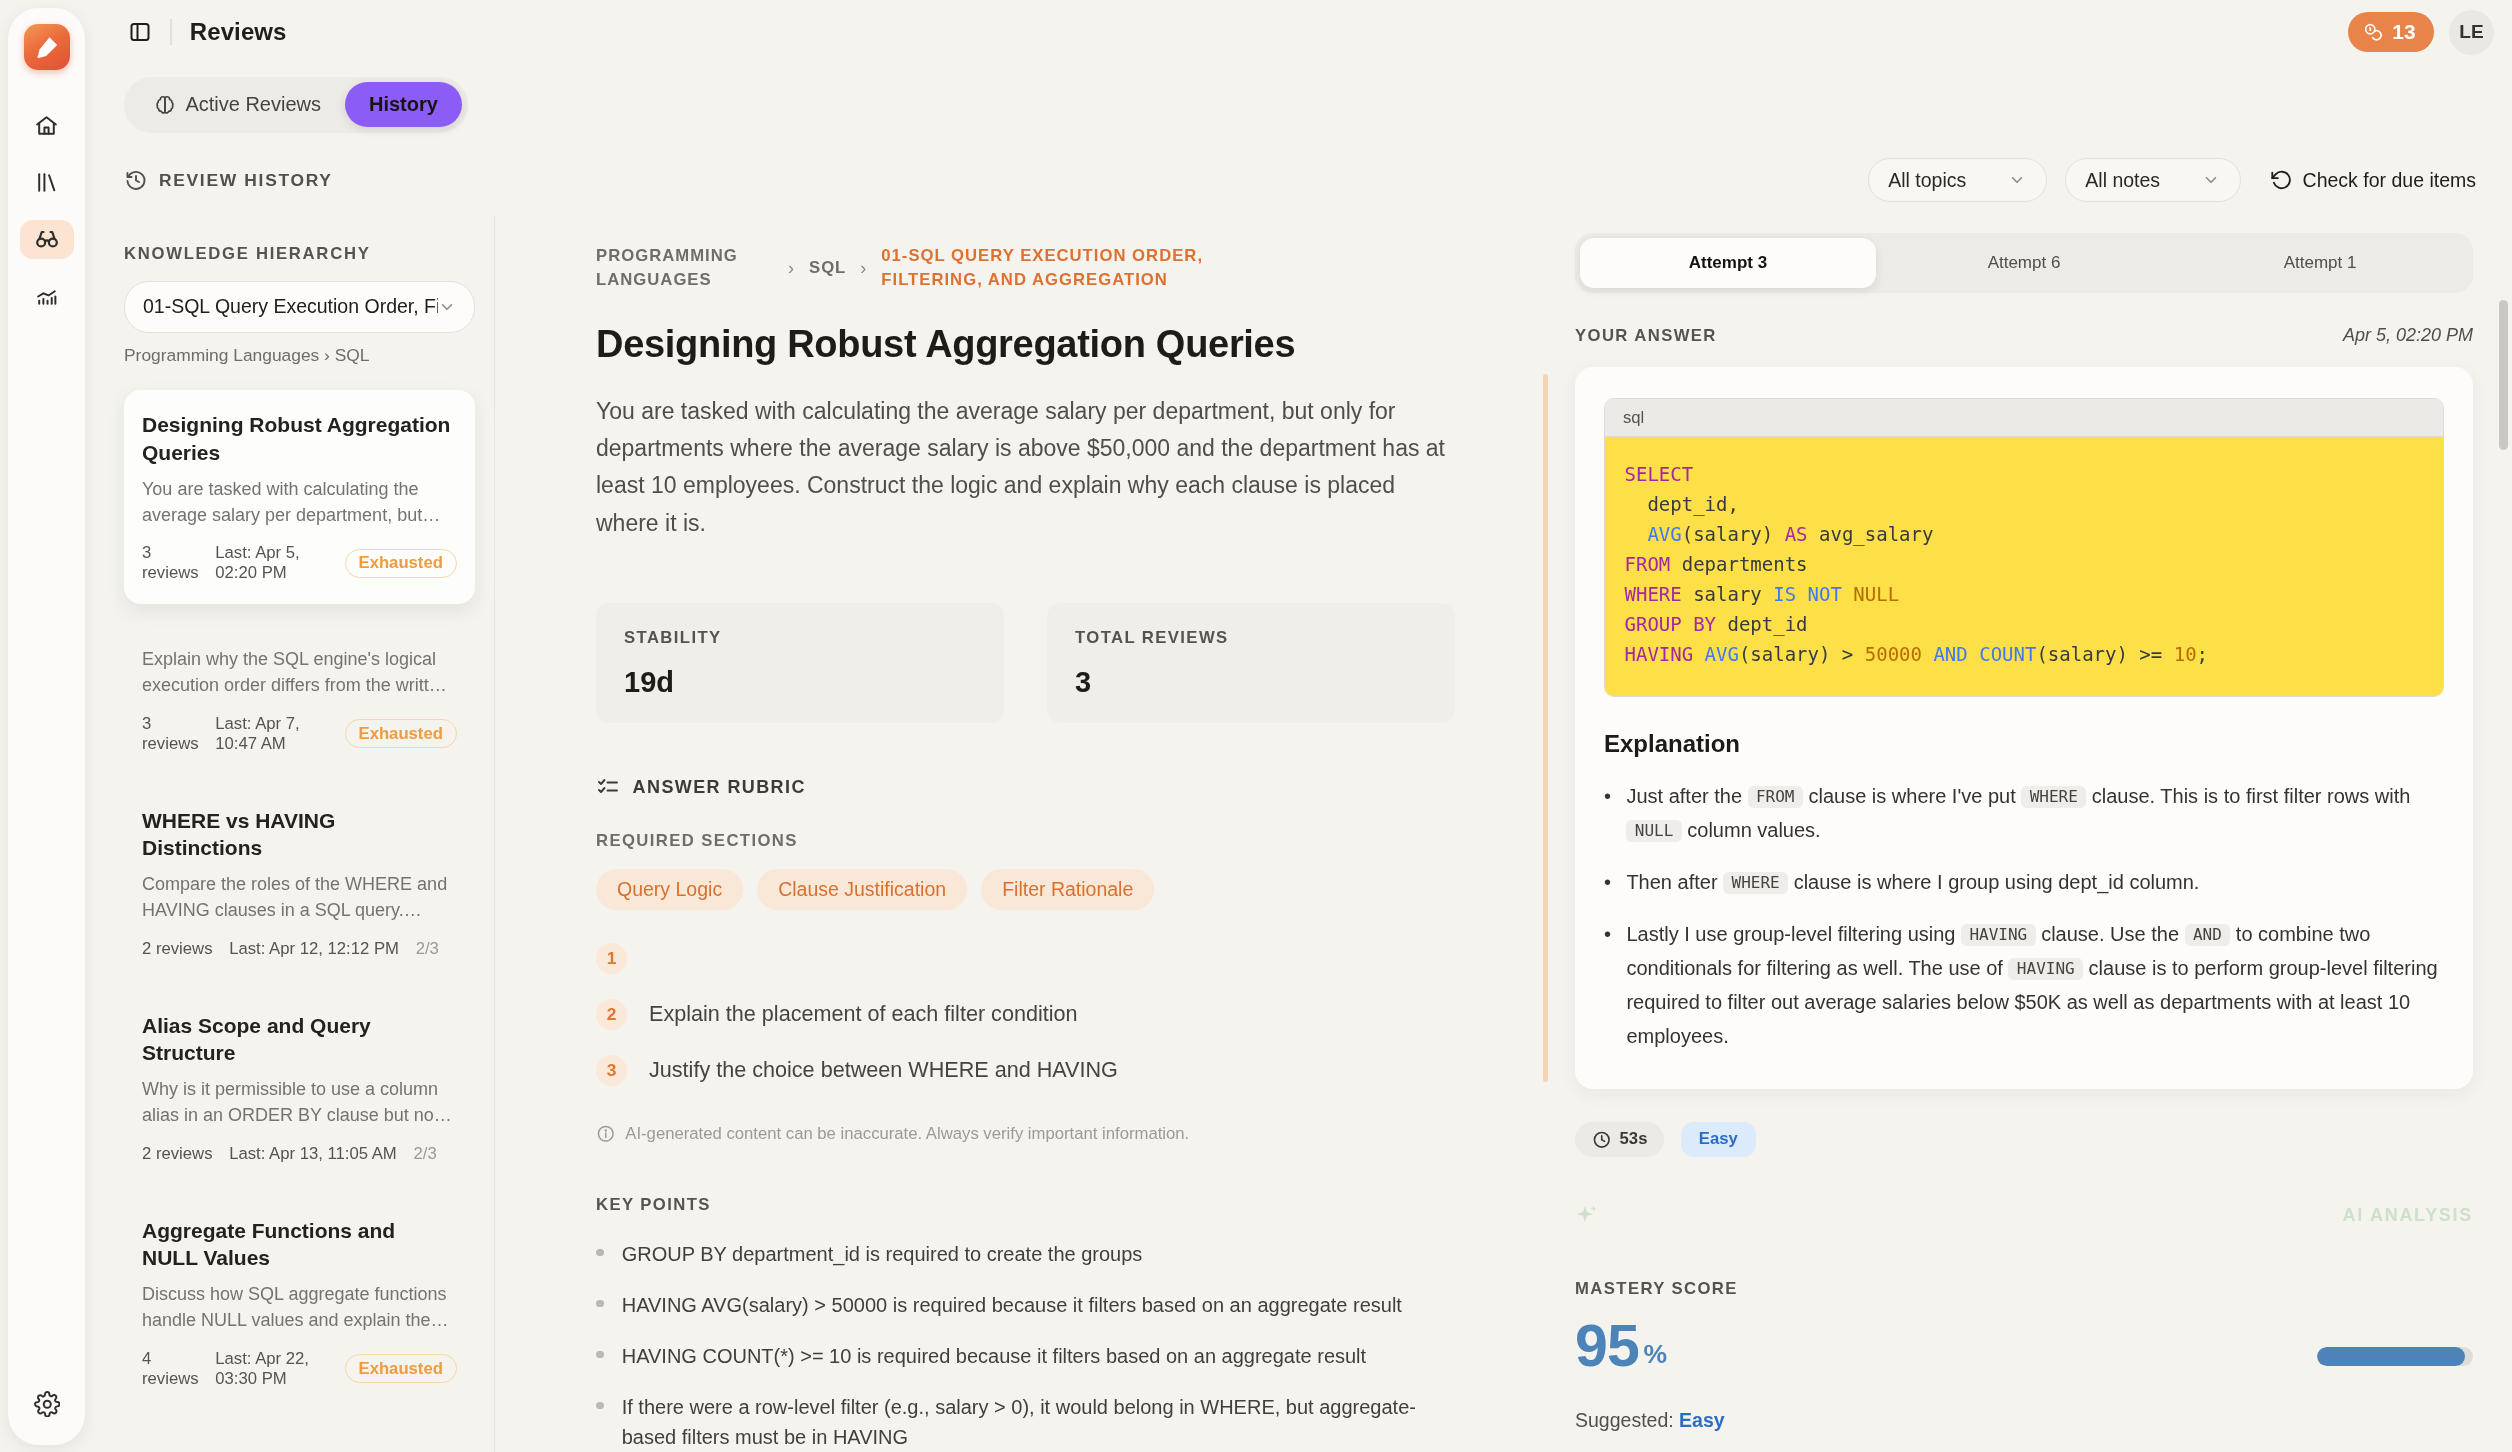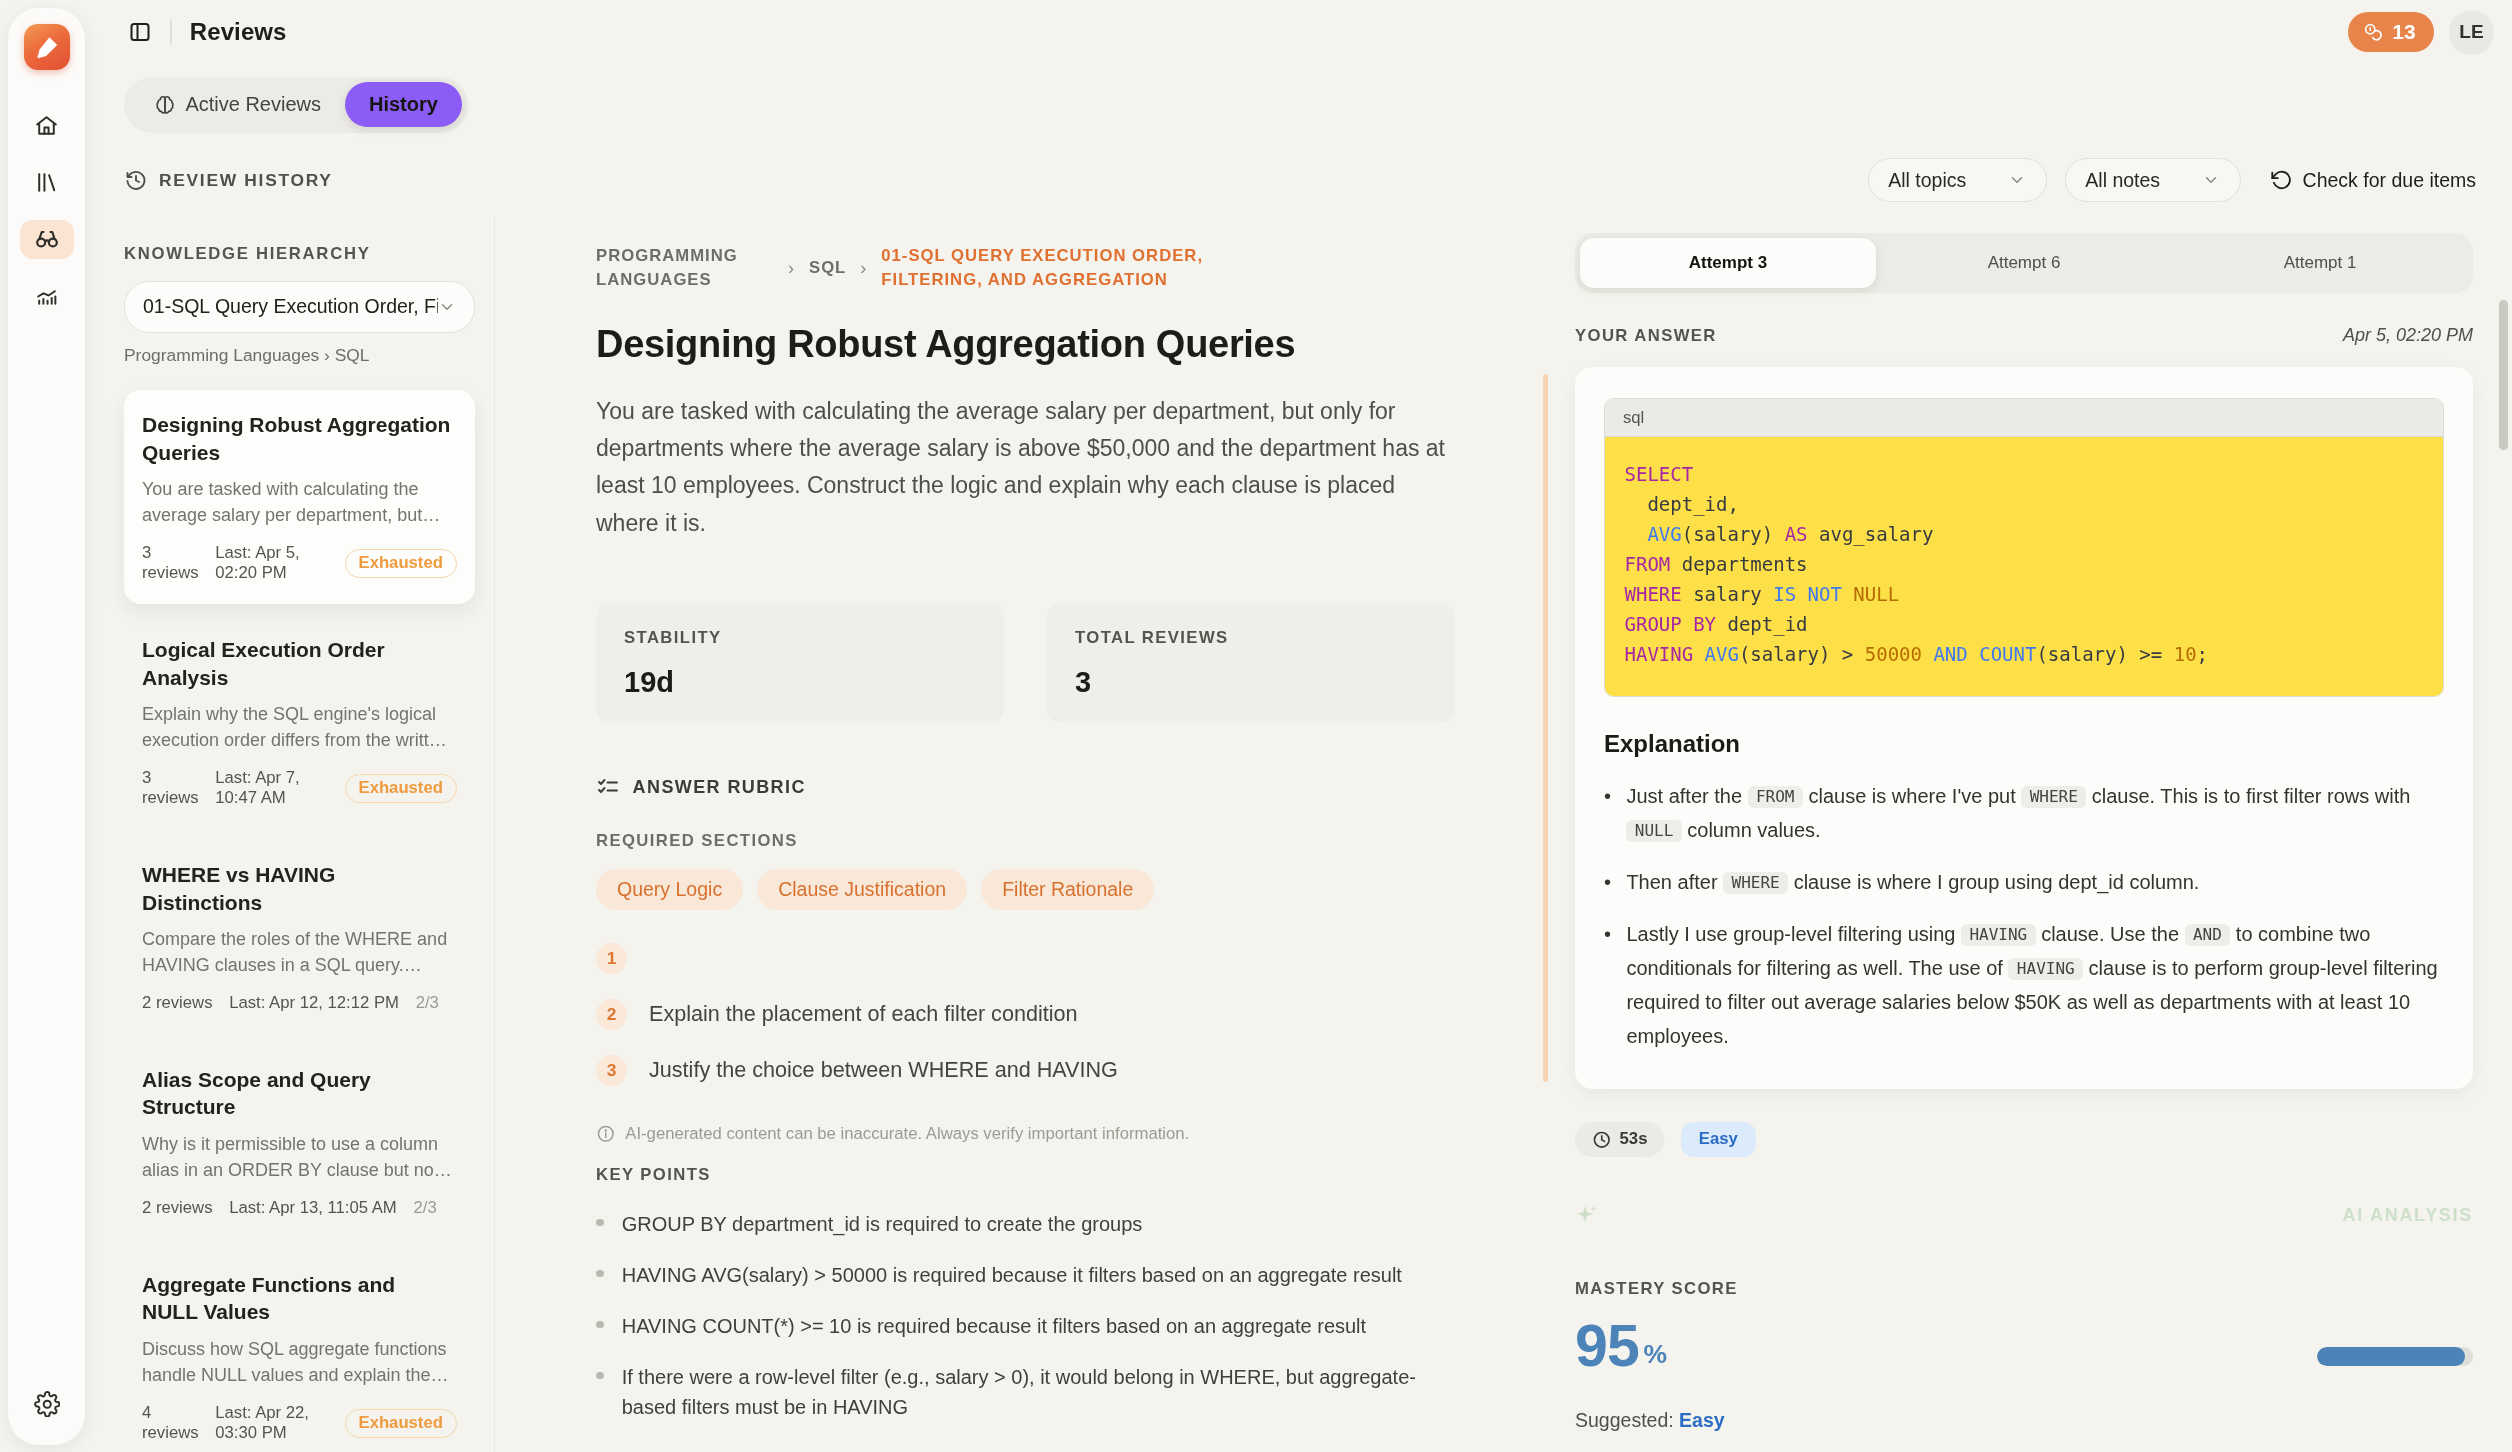--- a/index.html
+++ b/index.html
@@ -106,21 +106,21 @@
   .stat-value { margin-top:18px; font-size:29px; font-weight:700; color:#1d1c18; }
   .rubric-head { margin-top:53px; display:flex; align-items:center; gap:12.6px; font-size:18px; font-weight:700; letter-spacing:1.4px; color:#3c3b36; }
   .req-label { margin-top:31px; font-size:16.7px; font-weight:700; letter-spacing:1.4px; color:#6e6d67; }
   .pill-row { margin-top:18px; display:flex; gap:14px; }
   .rubric-pill { background:#f9e7d8; color:#d9712e; border-radius:697px; padding:9px 21px; font-size:19.5px; font-weight:500; white-space:nowrap; }
   .rubric-items { margin-top:33px; display:flex; flex-direction:column; gap:25px; }
   .rubric-item { display:flex; align-items:center; gap:22px; }
   .rubric-num { flex:0 0 31px; width:31px; height:31px; border-radius:50%; background:#fae8d9; color:#dd7732; font-size:17.4px; font-weight:700; display:flex; align-items:center; justify-content:center; }
   .rubric-text { font-size:21.6px; color:#45443e; }
   .ai-note { margin-top:38px; display:flex; align-items:center; gap:9.8px; font-size:16.7px; color:#9b9a94; }
-  .kp-label { margin-top:21px; font-size:16.7px; font-weight:700; letter-spacing:1.4px; color:#55544e; }
+  .kp-label { margin-top:51px; font-size:16.7px; font-weight:700; letter-spacing:1.4px; color:#55544e; }
   .kp-list { margin-top:24px; display:flex; flex-direction:column; gap:21px; }
   .kp-item { display:flex; gap:18px; font-size:20px; color:#403f39; line-height:1.5; max-width:823px; }
   .kp-dot { flex:0 0 7.7px; width:7.7px; height:7.7px; border-radius:50%; background:#b9b8b1; margin-top:9.8px; }
 
   
   .right-col { width:977px; flex:0 0 977px; padding:16.7px 39px 0 40px; overflow:hidden; position:relative; }
   .attempt-tabs { display:flex; background:#ecebe5; border-radius:18px; padding:4.9px; }
   .attempt-tab { flex:1; text-align:center; padding:15.4px 0; font-size:17px; color:#504f49; border-radius:14px; cursor:pointer; }
   .attempt-tab.active { background:#fdfcfa; color:#14130f; font-weight:700; box-shadow:0 2.8px 9.8px rgba(40,35,30,.10); }
   .answer-head { margin-top:32px; display:flex; align-items:baseline; }
@@ -298,21 +298,20 @@
           <div class="review-card selected">
             <div class="rc-title">Designing Robust Aggregation Queries</div>
             <div class="rc-desc">You are tasked with calculating the average salary per department, but only for departments where t...</div>
             <div class="rc-meta">
               <span>3 reviews</span>
               <span>Last: Apr 5, 02:20 PM</span>
               <span class="badge-exhausted">Exhausted</span>
             </div>
           </div>
           <div class="review-card">
-            <div class="rc-title">Logical Execution Order Analysis</div>
             <div class="rc-desc">Explain why the SQL engine's logical execution order differs from the written syntax order, and describe...</div>
             <div class="rc-meta">
               <span>3 reviews</span>
               <span>Last: Apr 7, 10:47 AM</span>
               <span class="badge-exhausted">Exhausted</span>
             </div>
           </div>
           <div class="review-card">
             <div class="rc-title">WHERE vs HAVING Distinctions</div>
             <div class="rc-desc">Compare the roles of the WHERE and HAVING clauses in a SQL query. Under what specific...</div>

